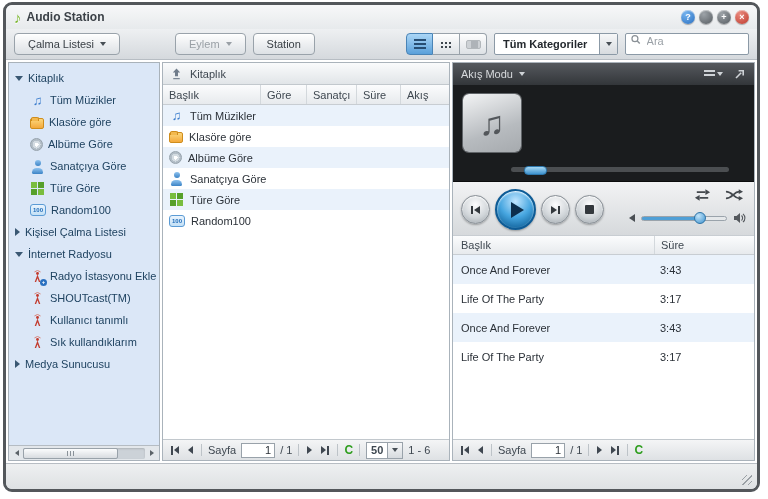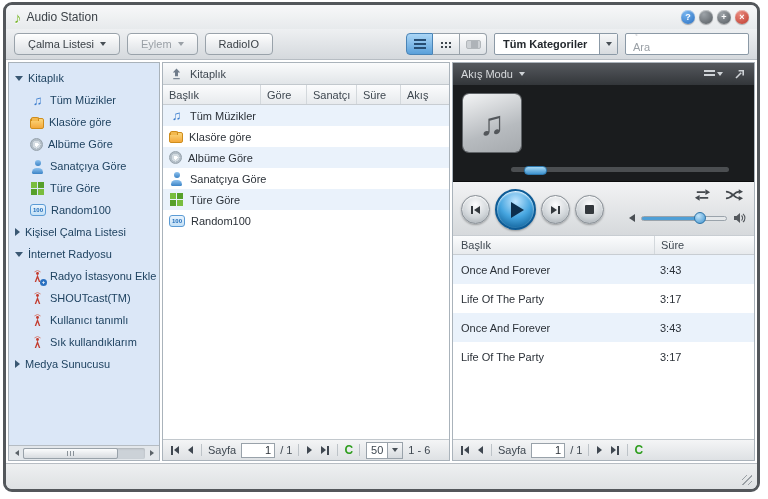--- a/index.html
+++ b/index.html
@@ -5,36 +5,36 @@
   html,body{margin:0;padding:0;width:768px;height:499px;background:#fff;
     font-family:"Liberation Sans",sans-serif;-webkit-font-smoothing:antialiased;}
   *{box-sizing:border-box;}
   .window{position:absolute;left:3px;top:2px;width:757px;height:490px;
     border:3px solid #53575b;border-radius:9px;background:#dfe2e5;display:flex;
     flex-direction:column;overflow:hidden;}
   
   .titlebar{height:24px;background:linear-gradient(#f7f8f9,#e7eaec);display:flex;
     align-items:center;padding:0 8px;flex:none;}
   .app-icon{color:#7ab62c;font-size:15px;font-weight:bold;margin-right:5px;text-shadow:0 1px 0 #fff;}
-  .app-title{font-size:12px;font-weight:normal;color:#3b4147;}
+  .app-title{font-size:12px;font-weight:bold;color:#3b4147;}
   .win-controls{margin-left:auto;display:flex;gap:4px;}
   .wc{width:14px;height:14px;border-radius:50%;display:grid;place-items:center;
     font-size:9px;font-weight:bold;color:#fff;cursor:pointer;line-height:1;
     box-shadow:inset 0 1px 1px rgba(255,255,255,.55),0 1px 1px rgba(0,0,0,.3);}
   .wc-help{background:radial-gradient(circle at 35% 30%,#74b3ef,#2a6fc0);}
   .wc-pin,.wc-max{background:radial-gradient(circle at 35% 30%,#9da3a8,#555b60);}
   .wc-close{background:radial-gradient(circle at 35% 30%,#ea897e,#bd392c);}
   
   .toolbar{height:31px;background:linear-gradient(#eef0f2,#d5d9dd);display:flex;
     align-items:center;gap:7px;padding:0 8px;border-bottom:1px solid #b7bdc3;flex:none;}
   .tbtn{height:22px;padding:0 13px;border:1px solid #99a2aa;border-radius:4px;
     background:linear-gradient(#fefefe,#dde1e5);font-size:11px;color:#3a4046;
     display:flex;align-items:center;gap:6px;cursor:pointer;
     box-shadow:inset 0 1px 0 rgba(255,255,255,.8);}
-  .tbtn.disabled{color:#9aa0a6;cursor:default;}
+  .tbtn.disabled{color:#9aa0a6;cursor:default;margin-left:48px;}
   .caret{width:0;height:0;border-left:3.5px solid transparent;border-right:3.5px solid transparent;
     border-top:4px solid #474e55;}
   .disabled .caret{border-top-color:#9aa0a6;}
   .vt-group{display:flex;margin-left:auto;}
   .vt{width:27px;height:22px;border:1px solid #99a2aa;background:linear-gradient(#fefefe,#dde1e5);
     display:grid;place-items:center;cursor:pointer;}
   .vt:first-child{border-radius:4px 0 0 4px;}
   .vt+.vt{border-left:none;}
   .vt:last-child{border-radius:0 4px 4px 0;}
   .vt.active{background:linear-gradient(#abd6f6,#5aa0da);border-color:#4a84b6;}
@@ -42,21 +42,21 @@
   .ic-grid{width:2px;height:2px;background:#3d454d;
     box-shadow:4px 0 #3d454d,8px 0 #3d454d,0 4px #3d454d,4px 4px #3d454d,8px 4px #3d454d;margin:-3px 8px 0 0;}
   .ic-cover{width:15px;height:9px;border:1px solid #b2b7bb;border-radius:2px;
     background:linear-gradient(90deg,#cdd1d5 0 4px,#aeb3b8 4px 11px,#cdd1d5 11px);}
   .selectbox{height:22px;border:1px solid #8b99a6;background:#fff;display:flex;
     align-items:center;border-radius:2px;cursor:pointer;}
   .selectbox .val{padding:0 8px;font-size:11px;font-weight:bold;color:#23282d;width:104px;}
   .chevbtn{width:18px;height:100%;border-left:1px solid #8b99a6;
     background:linear-gradient(#f6f7f8,#d7dbdf);display:grid;place-items:center;}
   .search{height:22px;width:124px;border:1px solid #8b99a6;background:#fff;display:flex;
-    align-items:flex-start;padding:0 5px;gap:4px;border-radius:2px;flex-direction:column;}
+    align-items:flex-start;padding:0 5px;gap:4px;border-radius:2px;}
   .search input{border:none;outline:none;font-size:11px;width:100%;color:#333;background:transparent;}
   .search input::placeholder{color:#9aa0a6;}
   
   .main{flex:1;display:flex;background:#fff;gap:2px;padding:2px;min-height:0;}
   .sidebar{width:152px;flex:none;display:flex;flex-direction:column;border:1px solid #a9b2ba;}
   .tree{flex:1;background:#dbe7f7;padding-top:4px;overflow:hidden;}
   .ti{height:22px;display:flex;align-items:center;gap:5px;padding-left:6px;
     font-size:11px;color:#1e4260;cursor:pointer;white-space:nowrap;}
   .ti.lvl1{padding-left:21px;}
   .tw{width:8px;flex:none;}
@@ -114,21 +114,21 @@
     display:flex;align-items:center;gap:5px;padding:0 6px;font-size:11px;color:#3e4750;flex:none;}
   .pgb{display:flex;align-items:center;gap:1px;padding:2px;cursor:pointer;}
   .tl{width:0;height:0;border-top:4px solid transparent;border-bottom:4px solid transparent;border-right:5px solid #3f4750;}
   .tr{width:0;height:0;border-top:4px solid transparent;border-bottom:4px solid transparent;border-left:5px solid #3f4750;}
   .bar{width:2px;height:9px;background:#3f4750;}
   .sep{width:1px;height:12px;background:#bdc3c8;margin:0 1px;}
   .pginput{width:34px;height:15px;border:1px solid #99a2aa;font-size:11px;text-align:right;
     padding:0 3px;font-family:inherit;color:#2b3138;}
   .refresh{font-weight:bold;color:#2f9e1f;font-size:12px;cursor:pointer;}
   .refresh::before{content:"C";}
-  .minisel{height:17px;border:1px solid #99a2aa;background:#fff;display:flex;align-items:center;cursor:pointer;}
+  .minisel{height:17px;border:1px solid #99a2aa;background:#fff;display:flex;align-items:center;cursor:pointer;font-weight:bold;}
   .minisel .v{padding:0 4px;min-width:18px;text-align:right;}
   .minisel .cb{width:15px;height:100%;background:linear-gradient(#f6f7f8,#d7dbdf);
     border-left:1px solid #99a2aa;display:grid;place-items:center;}
   
   .dhead{height:22px;background:linear-gradient(#55595e,#33363a);display:flex;align-items:center;
     gap:6px;padding:0 8px;color:#d7dadd;font-size:11px;flex:none;}
   .caret-lt{width:0;height:0;border-left:3.5px solid transparent;border-right:3.5px solid transparent;
     border-top:4px solid #cfd3d7;}
   .dhead-right{margin-left:auto;display:flex;gap:11px;align-items:center;}
   .ic-queue{display:flex;align-items:center;gap:2px;cursor:pointer;}
@@ -199,21 +199,21 @@
   <div class="toolbar">
     <div class="tbtn">
       <span>Çalma Listesi</span>
       <span class="caret"></span>
     </div>
     <div class="tbtn disabled">
       <span>Eylem</span>
       <span class="caret"></span>
     </div>
     <div class="tbtn">
-      <span>RadioIO</span>
+      <span>Station</span>
     </div>
     <div class="vt-group">
       <div class="vt active">
           <i class="ic-list"></i>
         </div>
       <div class="vt">
           <i class="ic-grid"></i>
         </div>
       <div class="vt">
           <i class="ic-cover"></i>

